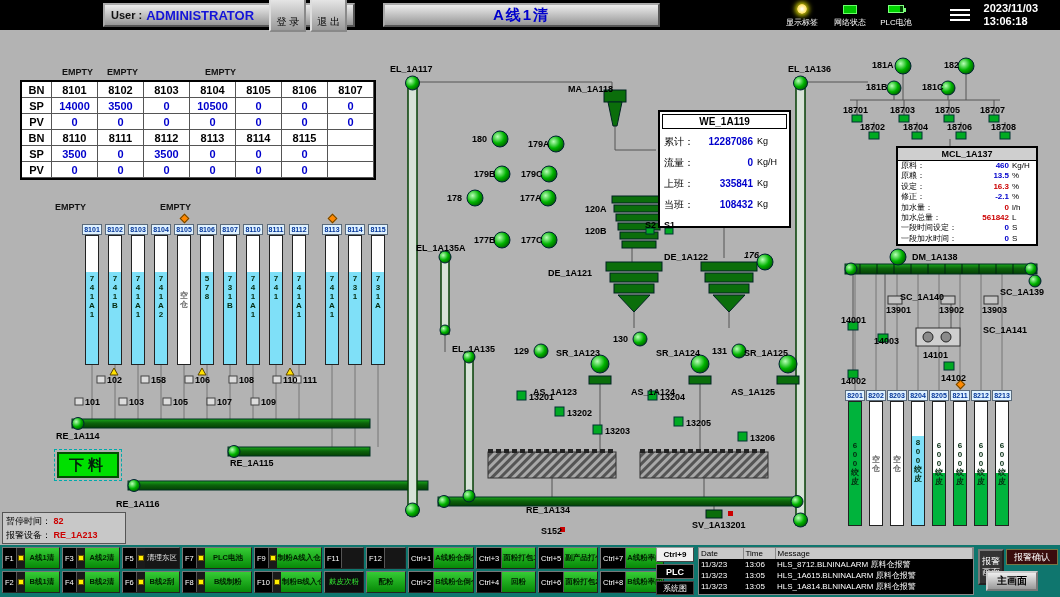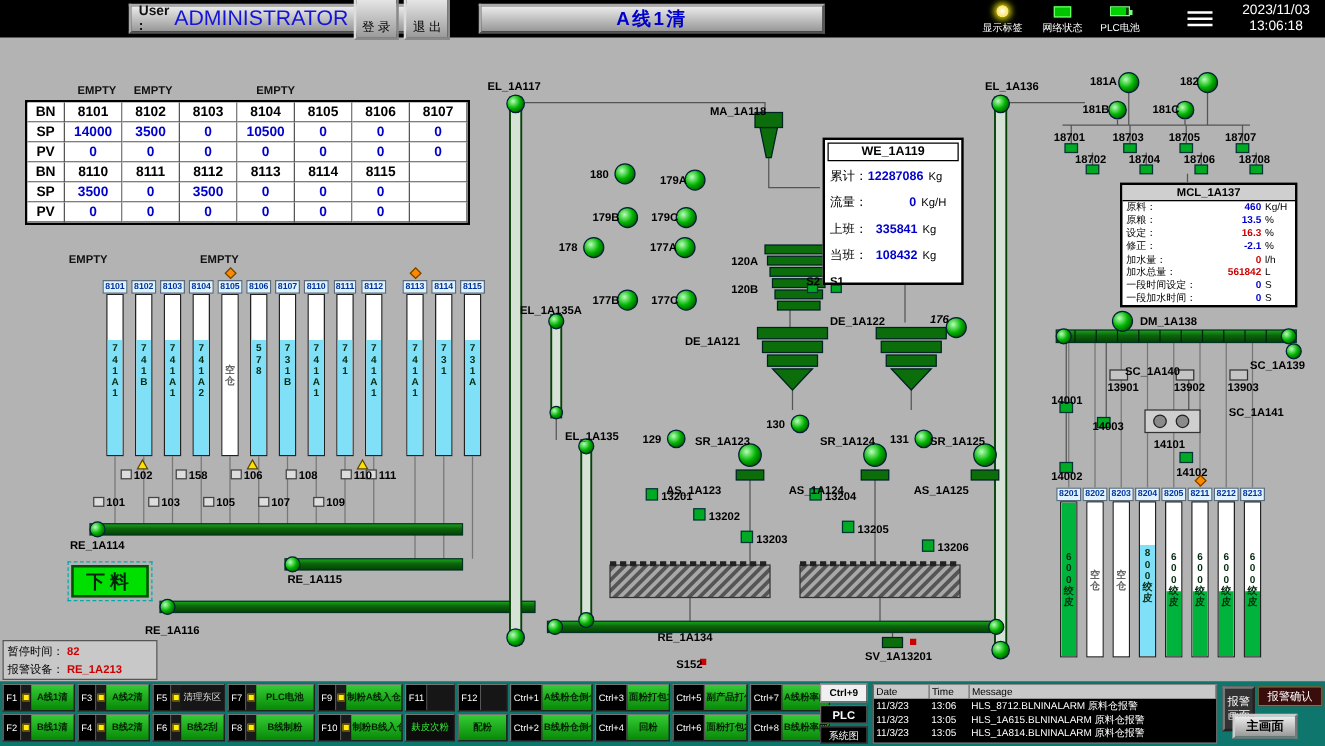--- a/index.html
+++ b/index.html
@@ -4,33 +4,33 @@
 <style>
   *{margin:0;padding:0;box-sizing:border-box}
   html,body{background:#222;font-family:"Liberation Sans","DejaVu Sans",sans-serif}
   #screen{position:relative;width:1060px;height:597px;background:#b3b3b3;overflow:hidden}
 
   
   #topbar{position:absolute;top:0;left:0;width:1060px;height:30px;background:#000}
   .plate{position:absolute;top:3px;height:24px;border:2px outset #aaa;background:linear-gradient(#ececec,#979797);display:flex;align-items:center}
   #user-plate{left:103px;width:252px;padding:0 6px;gap:4px}
   #user-label{font-size:11px;font-weight:bold;color:#111}
-  #user-name{font-size:17px;font-weight:normal;color:#1414d8;flex:1}
+  #user-name{font-size:13px;font-weight:bold;color:#1414d8;flex:1}
   .tb-btn{font-size:10px;height:17px;border:2px outset #ddd;background:linear-gradient(#e5e5e5,#9a9a9a);padding:15px 5px;font-family:Liberation Sans, sans-serif;white-space:nowrap;cursor:pointer}
   #title-plate{left:383px;width:277px;justify-content:center;font-size:15px;font-weight:bold;color:#0000cc;letter-spacing:2px}
   .icon-group{position:absolute;top:2px;width:48px;color:#fff;font-size:8px;text-align:center;cursor:pointer}
   #icon-tags{left:778px}#icon-net{left:826px}#icon-batt{left:872px}
   .icon-group .glyph{height:14px;display:flex;align-items:center;justify-content:center;margin-bottom:1px}
   .lamp{width:10px;height:10px;border-radius:50%;background:radial-gradient(#fff,#ffd400);box-shadow:0 0 5px 2px rgba(255,255,0,.85)}
   .net{width:14px;height:9px;background:#00c400;border:1px solid #66ff66}
   .batt{position:relative;width:16px;height:8px;border:1px solid #7dff7d;background:linear-gradient(90deg,#00d400 82%,#013f01 82%)}
   .batt::after{content:"";position:absolute;right:-3px;top:2px;width:2px;height:4px;background:#7dff7d}
   #burger{position:absolute;left:950px;top:6px;width:20px;cursor:pointer}
   #burger i{display:block;height:2px;background:#fff;margin:3px 0}
-  #datetime{position:absolute;right:12px;top:2px;color:#fff;font-size:11px;font-weight:normal;text-align:center;line-height:13px}
+  #datetime{position:absolute;right:22px;top:2px;color:#fff;font-size:11px;font-weight:bold;text-align:left;line-height:13px}
 
   
   #main{position:absolute;top:30px;left:0;width:1060px;height:515px}
   #diagram{position:absolute;left:0;top:0;pointer-events:none}
   .dlabel{position:absolute;font-size:9px;font-weight:bold;color:#000;white-space:nowrap}
   .empty-label{position:absolute;font-size:9px;font-weight:bold;color:#111}
 
   #bin-table{position:absolute;left:20px;top:50px;width:356px;border:2px solid #000;background:#fff}
   .trow{display:flex;height:16px}
   .tcell{width:46px;border-right:1px solid #555;border-bottom:1px solid #555;font-size:11px;display:flex;align-items:center;justify-content:center;background:#fff;overflow:hidden}
@@ -45,21 +45,21 @@
   .silo-bar{position:relative;width:14px;background:#fff;border:1px solid #222;overflow:hidden}
   .silo-fill{position:absolute;left:0;right:0;bottom:0;display:flex;justify-content:center;z-index:1}
   .silo-bar.st-cyan .silo-fill{height:72%;background:#7fe0f8;align-items:flex-start;padding-top:2px}
   .silo-bar.st-green .silo-fill{height:100%;background:#00b33c;align-items:center}
   .silo-bar.st-empty .silo-fill{height:100%;background:#fff;align-items:center}
   .silo-bar.st-white .silo-fill{height:100%;align-items:center}
   .silo-bar.st-white::after{content:"";position:absolute;left:0;right:0;bottom:0;height:42%;background:#00b33c;z-index:0}
   .silo-text{display:flex;flex-direction:column;align-items:center;font-size:8px;font-weight:bold;line-height:9px;color:#032b10}
   .silo-bar.st-empty .silo-text{color:#666}
 
-  #we-box{position:absolute;left:658px;top:80px;width:113px;height:118px;background:#fff;border:2px solid #000}
+  #we-box{position:absolute;left:658px;top:80px;width:133px;height:118px;background:#fff;border:2px solid #000}
   #we-box .box-title{border:1px solid #000;margin:2px;text-align:center;font-size:10px;font-weight:bold;height:15px;line-height:14px}
   .we-row{display:flex;font-size:10px;line-height:21px;padding:0 4px}
   .we-row .lbl{width:38px;color:#000}
   .we-row .val{flex:1;text-align:right;color:#0000cc;font-weight:bold;padding-right:4px}
   .we-row .unit{width:28px;font-size:9px;color:#000}
 
   #mcl-box{position:absolute;left:896px;top:116px;width:142px;height:100px;background:#fff;border:2px solid #000}
   #mcl-box .box-title{background:#cfcfcf;border-bottom:1px solid #000;text-align:center;font-size:9px;font-weight:bold;height:13px;line-height:13px}
   .mcl-row{display:flex;font-size:8px;line-height:10.4px;padding:0 3px}
   .mcl-row .lbl{color:#000;white-space:nowrap}

